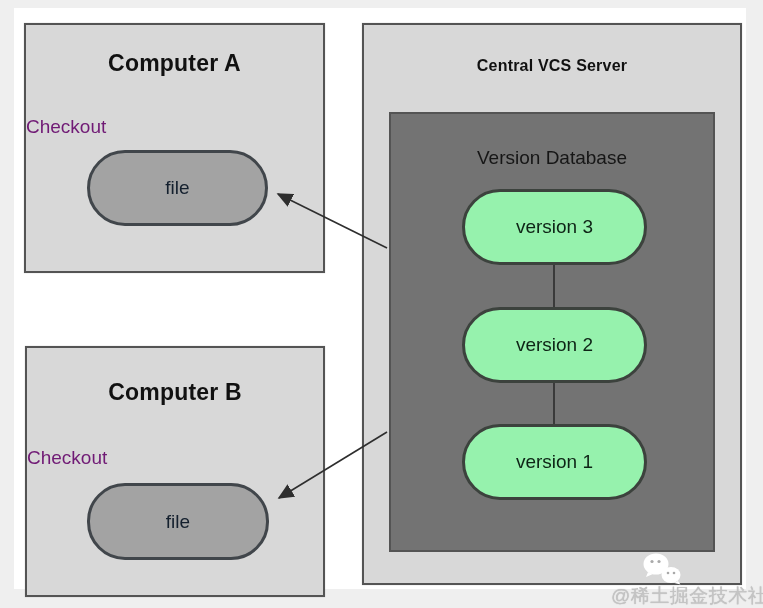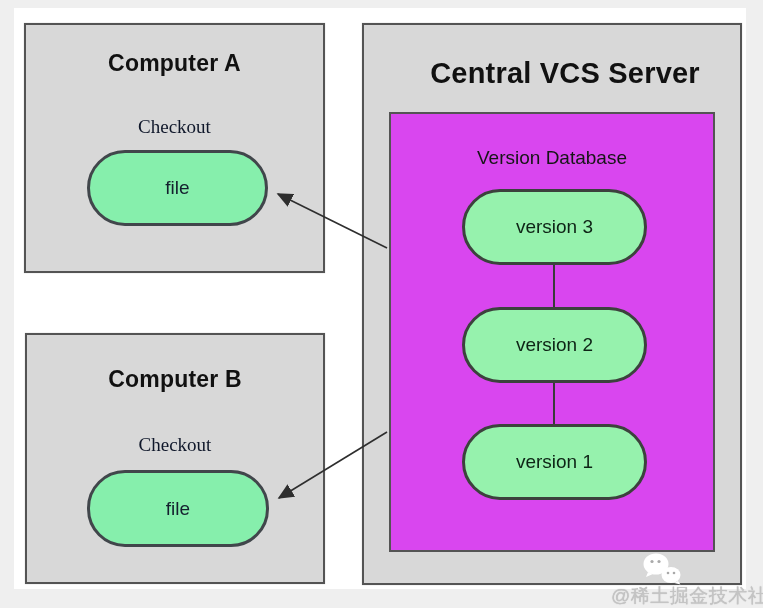--- a/index.html
+++ b/index.html
@@ -16,55 +16,55 @@
     background: #ffffff;
   }
 
   .gray-box {
     position: absolute;
     background: #d8d8d8;
     border: 2px solid #545454;
     box-shadow: 0 0 1px rgba(0,0,0,.25);
   }
   #computer-a { left: 24px;  top: 23px;  width: 301px; height: 250px; }
-  #computer-b { left: 25px;  top: 333px; width: 300px; height: 251px; }
+  #computer-b { left: 25px;  top: 346px; width: 300px; height: 251px; }
   #server     { left: 362px; top: 23px;  width: 380px; height: 562px; }
 
   .box-title {
     position: absolute; left: 0; width: 100%;
     text-align: center; font-weight: 700; color: #111;
     font-size: 23px; letter-spacing: .2px;
   }
   #computer-a .box-title { top: 25px; }
   #computer-b .box-title { top: 31px; }
-  #server .box-title     { top: 32px; font-size: 29px; margin-left: 13px; }
+  #server .box-title     { top: 32px; font-size: 16px; }
 
   .action-label {
     position: absolute; left: 0; width: 100%;
-    text-align: center; font-size: 19px; color: #0f172a; font-family: Liberation Serif, serif;
+    font-size: 19px; color: #701a75;
   }
   #computer-a .action-label { top: 91px; }
   #computer-b .action-label { top: 99px; }
 
   .pill {
     position: absolute;
     border: 3px solid #41464b;
     border-radius: 38px;
     display: flex; align-items: center; justify-content: center;
     font-size: 19px; color: #14202e;
   }
-  .pill.blue  { background: #86efac; }
+  .pill.blue  { background: #a3a3a3; }
   .pill.green { background: #96f2ad; border-color: #3c423d; color: #0e2416; }
 
   #file-a { left: 61px; top: 125px; width: 181px; height: 76px; }
   #file-b { left: 60px; top: 135px; width: 182px; height: 77px; }
 
   .db-box {
     position: absolute; left: 25px; top: 87px; width: 326px; height: 440px;
-    background: #d946ef; border: 2px solid #545454;
+    background: #737373; border: 2px solid #545454;
   }
   .db-title {
     position: absolute; top: 33px; left: 0; width: 100%;
     text-align: center; font-size: 19px; color: #161616;
   }
   .version-pill { left: 71px; width: 185px; height: 76px; }
   #version-3 { top: 75px; text-align: center; }
   #version-2 { top: 193px; text-align: right; }
   #version-1 { top: 310px; }
 

